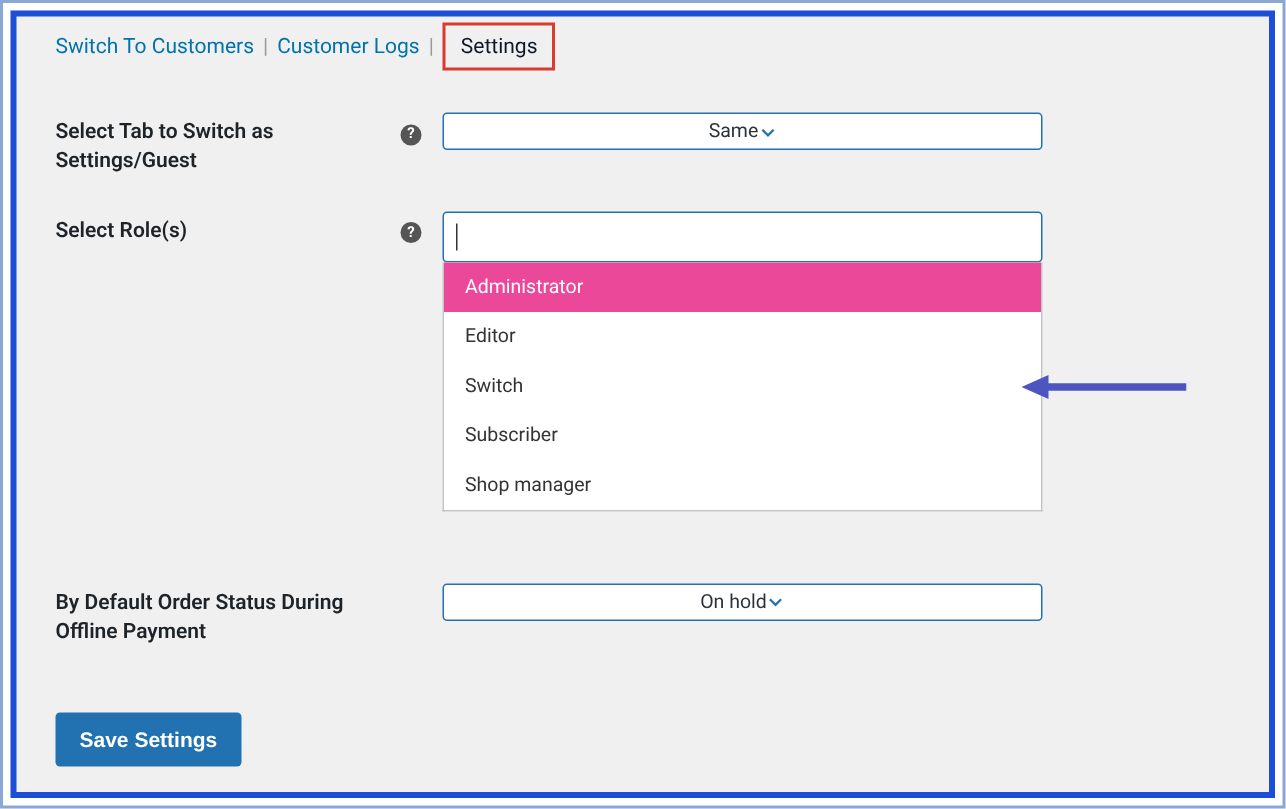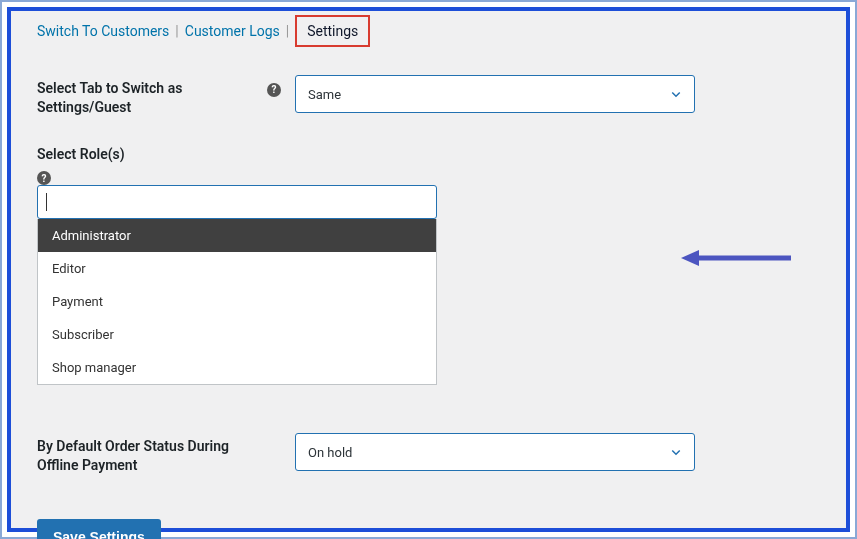--- a/index.html
+++ b/index.html
@@ -82,31 +82,31 @@
       color: #fff;
       font-size: 10px;
       font-weight: 700;
       cursor: help;
     }
     .control-col {
       width: 400px;
     }
     .select-box {
       width: 100%;
-      height: 38px;
+      height: 25px;
       border: 1px solid #2271b1;
       background: #fff;
       border-radius: 3px;
       display: flex;
       align-items: center;
       padding: 0 12px;
       color: #2c3338;
       font-size: 13px;
       cursor: pointer;
-      justify-content: space-between;
+      justify-content: center;
     }
     .chevron {
       width: 12px;
       height: 12px;
       color: #2271b1;
     }
     .chevron svg {
       width: 100%;
       height: 100%;
       display: block;
@@ -133,21 +133,21 @@
       border-top: none;
       margin-top: 0;
     }
     .dropdown-option {
       padding: 9px 14px;
       font-size: 13px;
       color: #333;
       cursor: pointer;
     }
     .dropdown-option.highlighted {
-      background: #404040;
+      background: #ec4899;
       color: #fff;
     }
     .save-btn {
       background: #2271b1;
       color: #fff;
       border: none;
       padding: 10px 16px;
       font-size: 14px;
       font-weight: 600;
       border-radius: 3px;
@@ -193,33 +193,33 @@
           <span class="chevron">
             <svg viewBox="0 0 16 16" fill="none" stroke="currentColor" stroke-width="2">
                 <path d="M3 6l5 5 5-5"></path>
               </svg>
           </span>
         </div>
       </div>
     </div>
 
     
-    <div class="form-row" style="margin-bottom:29px;flex-direction:column;">
+    <div class="form-row" style="margin-bottom:29px;">
       <div class="form-label">Select Role(s)</div>
       <div class="help-col">
         <span class="help-icon">?</span>
       </div>
       <div class="control-col">
         <div class="multi-input">
           <span class="caret-line"></span>
         </div>
         <div class="dropdown-panel">
           <div class="dropdown-option highlighted">Administrator</div>
           <div class="dropdown-option">Editor</div>
-          <div class="dropdown-option">Payment</div>
+          <div class="dropdown-option">Switch</div>
           <div class="dropdown-option">Subscriber</div>
           <div class="dropdown-option">Shop manager</div>
         </div>
       </div>
     </div>
 
     
     <div class="form-row" style="margin-top:48px;">
       <div class="form-label">By Default Order Status During Offline Payment</div>
       <div class="help-col"></div>

